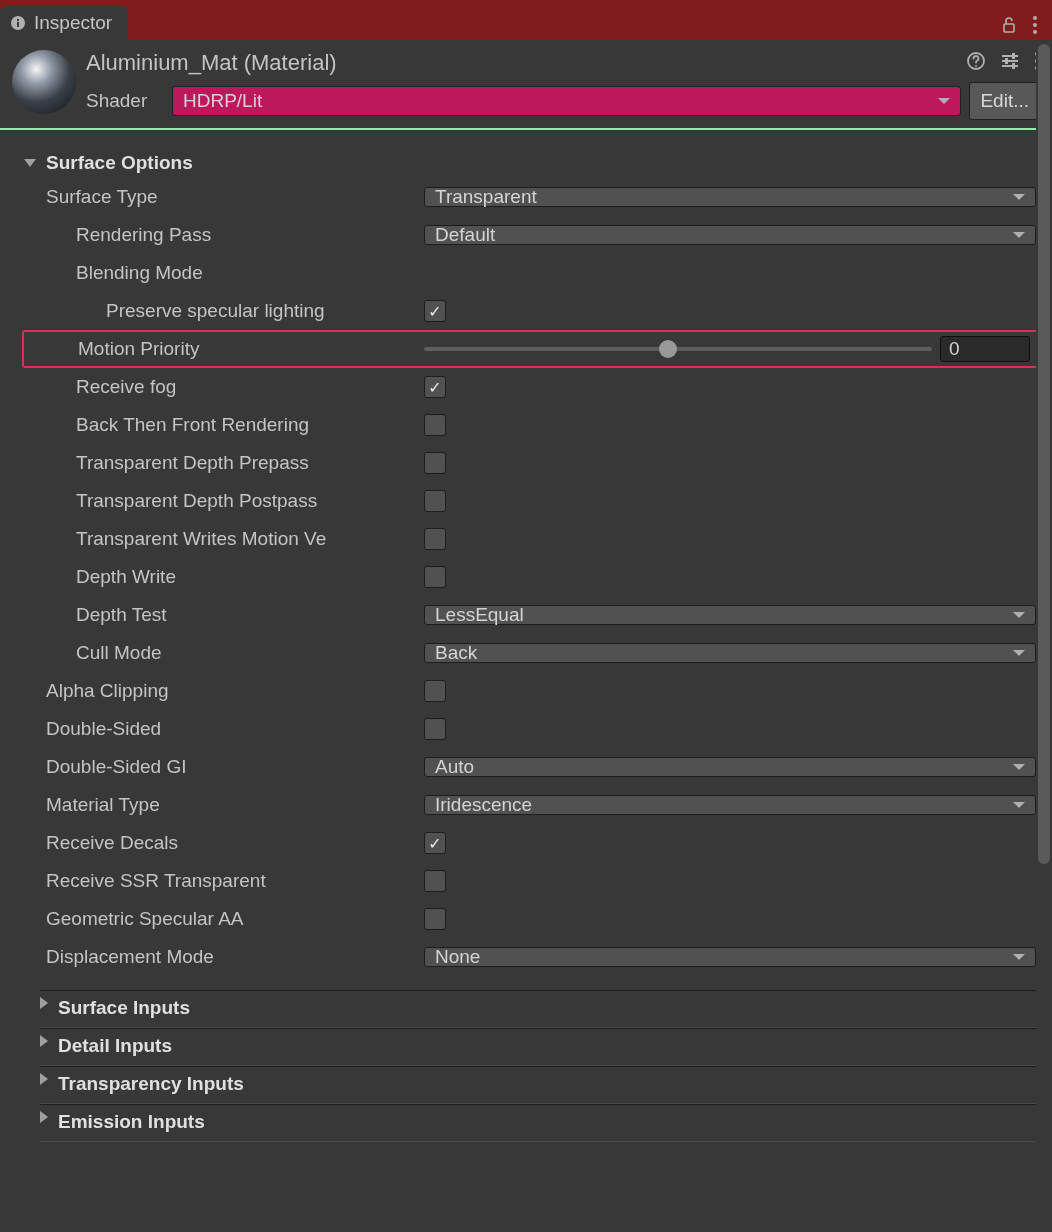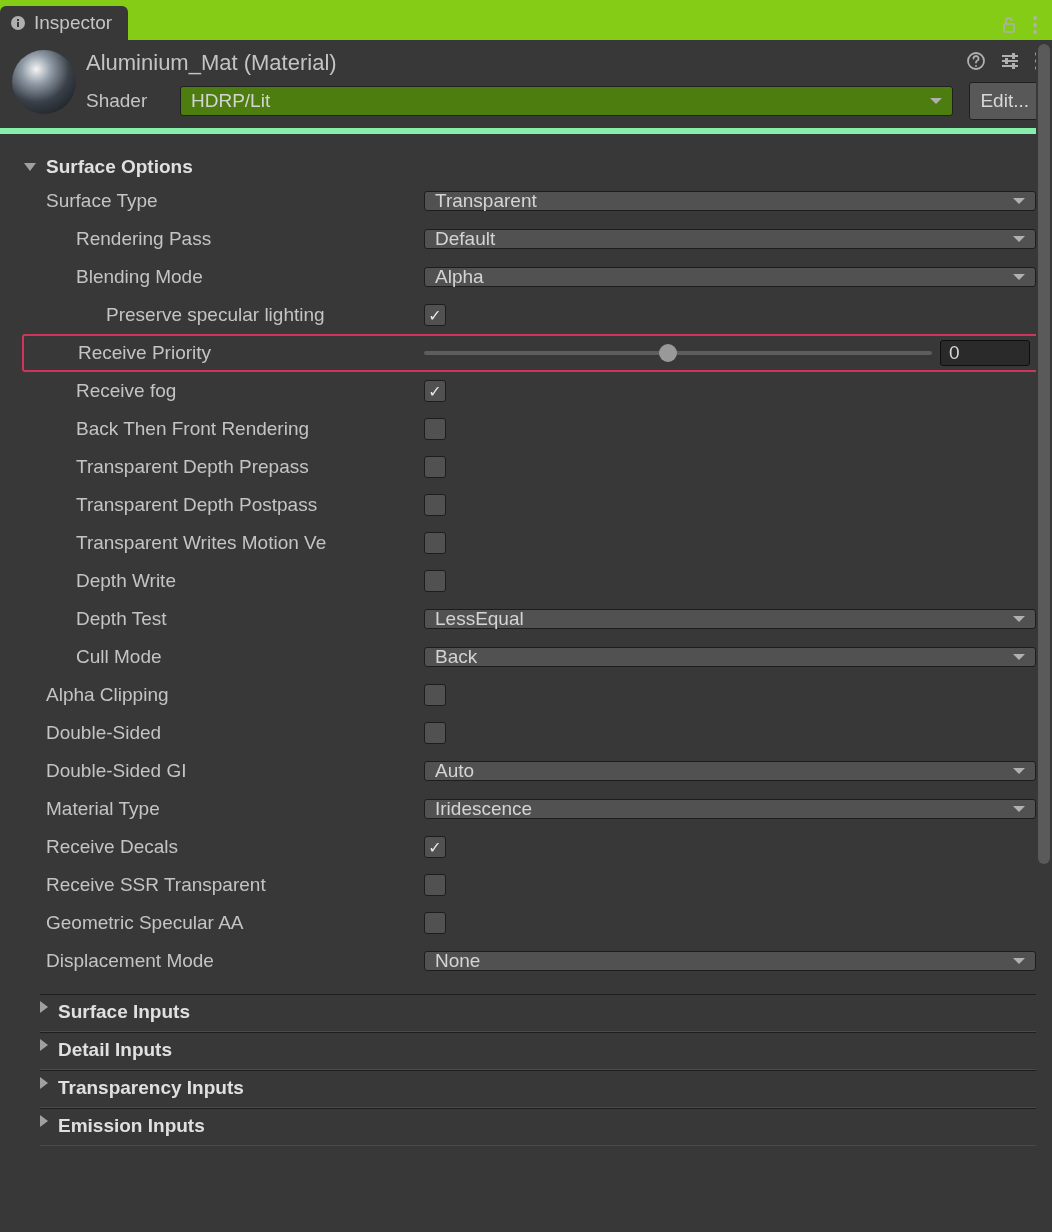--- a/index.html
+++ b/index.html
@@ -8,21 +8,21 @@
     font-family: -apple-system, BlinkMacSystemFont, "Segoe UI", Arial, sans-serif;
     font-size: 19px;
     color: #c4c4c4;
     width: 1052px;
     height: 1232px;
     overflow: hidden;
   }
   
   
   .tab-bar {
-    background: #84cc16;
+    background: #7f1d1d;
     height: 40px;
     display: flex;
     align-items: flex-end;
   }
   .tab {
     background: #383838;
     padding: 6px 16px 6px 10px;
     display: flex;
     align-items: center;
     gap: 8px;
@@ -43,37 +43,37 @@
     color: #b0b0b0;
     cursor: pointer;
     font-size: 20px;
   }
   
   
   .mat-header {
     padding: 10px 12px 8px 12px;
     display: flex;
     gap: 10px;
-    border-bottom: 6px solid #86efac;
+    border-bottom: 2px solid #86efac;
   }
   .sphere {
     width: 64px; height: 64px;
     border-radius: 50%;
     background: radial-gradient(circle at 38% 30%, #f5f5f5 0%, #8f9aa6 25%, #3a4048 55%, #0f1318 100%);
     flex-shrink: 0;
   }
   .mat-header-right { flex: 1; display:flex; flex-direction:column; gap:6px; }
   .mat-title-row { display:flex; align-items:center; }
   .mat-title { font-size: 22px; color: #c4c4c4; font-weight: 400; flex:1; }
   .mat-title-icons { display:flex; gap:14px; color:#b0b0b0; }
-  .shader-row { display:flex; align-items:center; gap:16px; }
+  .shader-row { display:flex; align-items:center; gap:8px; }
   .shader-label { color:#c4c4c4; width: 78px; }
   .shader-dd {
     flex:1;
-    background:#4d7c0f;
+    background:#be185d;
     border:1px solid #202020;
     border-radius:3px;
     height:30px;
     display:flex; align-items:center;
     padding:0 10px;
     color:#d4d4d4;
     position:relative;
   }
   .dd-caret {
     margin-left:auto;
@@ -316,37 +316,31 @@
     <div class="control-col">
       <div class="dropdown">
             <span>Default</span>
             <span class="dd-caret"></span>
           </div>
     </div>
   </div>
 
   <div class="prop-row indent-2">
     <div class="label-col">Blending Mode</div>
-    <div class="control-col">
-      <div class="dropdown">
-            <span>Alpha</span>
-            <span class="dd-caret"></span>
-          </div>
-    </div>
   </div>
 
   <div class="prop-row indent-3">
     <div class="label-col">Preserve specular lighting</div>
     <div class="control-col">
       <div class="checkbox">✓</div>
     </div>
   </div>
 
   <div class="prop-row indent-2 highlight-row">
-    <div class="label-col" style="padding-left:54px">Receive Priority</div>
+    <div class="label-col" style="padding-left:54px">Motion Priority</div>
     <div class="control-col">
       <div class="slider">
         <div class="slider-thumb"></div>
       </div>
       <div class="num-input">
             <span>0</span>
           </div>
     </div>
   </div>
 

